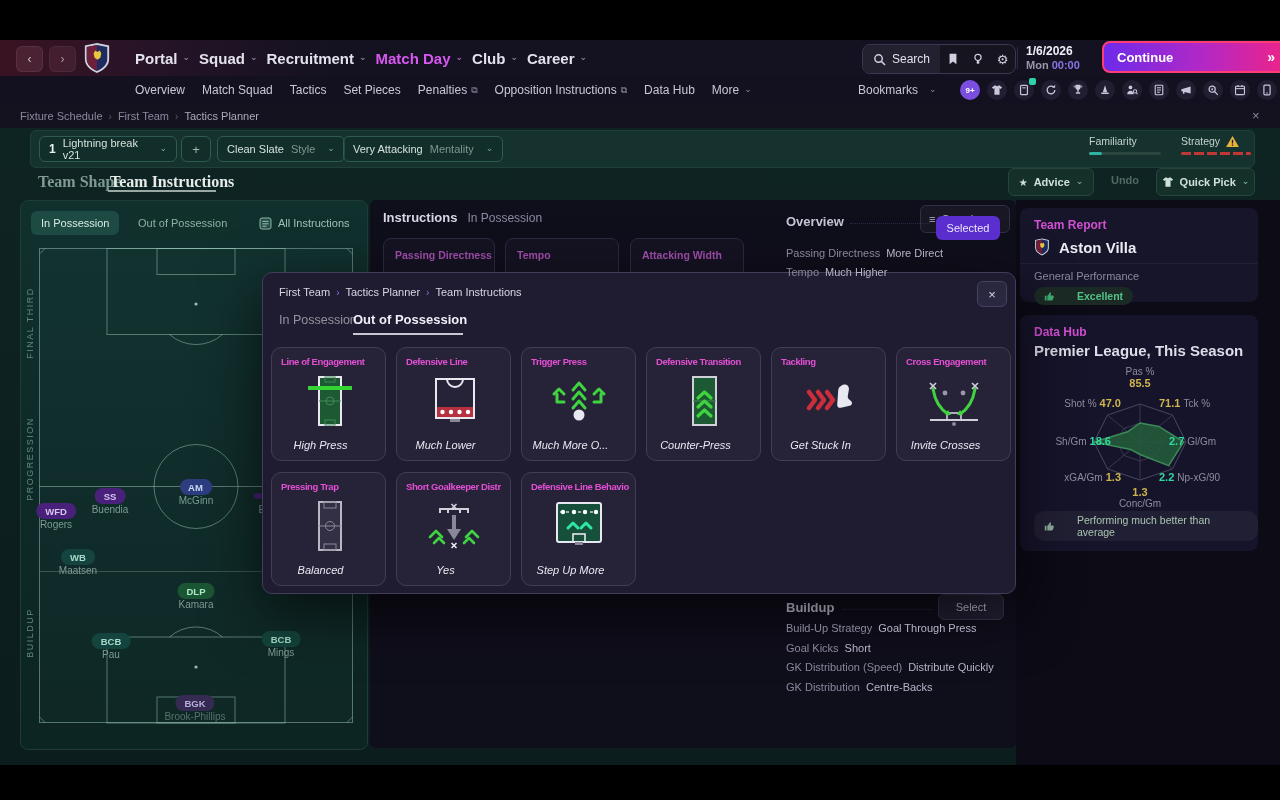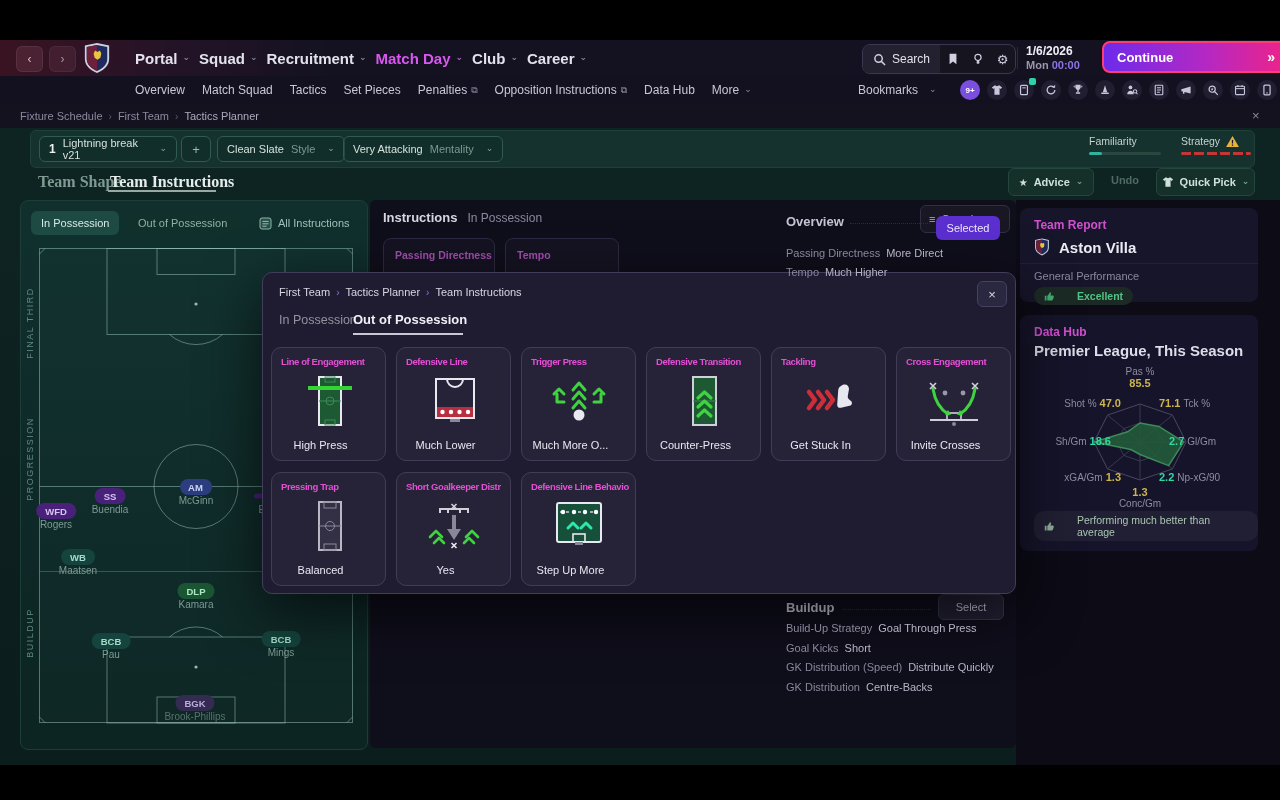--- a/index.html
+++ b/index.html
@@ -70,21 +70,21 @@
   .oline{font-size:11px;white-space:nowrap;}
   .oline .l{color:#8a879c;} .oline .v{color:#b7b4c8;margin-left:6px;}
   .selbtn{border-radius:6px;font-size:11px;display:flex;align-items:center;justify-content:center;}
 
   
   .modal{left:262px;top:272px;width:752px;height:320px;background:#1f1c31;border:1px solid #413d5a;
      border-radius:10px;box-shadow:0 18px 60px rgba(0,0,0,.65);}
   .mcard{position:absolute;width:113px;height:112px;background:#262339;border:1px solid #413d57;border-radius:10px;}
   .mcard .t{margin:8px 6px 0 9px;font-size:9.5px;letter-spacing:-0.4px;font-weight:bold;color:#e44fd4;white-space:nowrap;overflow:hidden;}
   .mcard .ic{position:absolute;left:50%;top:54px;transform:translate(-50%,-50%);}
-  .mcard .v{position:absolute;left:0;right:16px;bottom:9px;text-align:center;font-size:11px;color:#e9e7f1;}
+  .mcard .v{position:absolute;left:0;right:16px;bottom:9px;text-align:center;font-size:11px;color:#e9e7f1;font-style:italic;}
 
   
   .rpanel{background:#17152a;border-radius:8px;}
   .magenta-title{font-size:12px;font-weight:bold;color:#d14fd0;}
   .badge-pill{display:inline-flex;align-items:center;gap:22px;border-radius:10px;background:#1c2a25;padding:3px 10px;}
   .rlabel{position:absolute;font-size:10px;color:#8f8ca0;white-space:nowrap;}
   .rlabel b{font-size:11px;margin:0 3px;}
 </style>
 </head>
 <body>
@@ -434,20 +434,23 @@
     <span style="font-size:11px;color:#b9b6c9;">Overview</span>
     <span class="chev" style="margin-left:0;">⌄</span>
   </div>
 
   <div class="ins-card abs" style="left:383px;top:238px;width:110px;">
       <div class="t">Passing Directness</div>
     </div>
   <div class="ins-card abs" style="left:505px;top:238px;width:112px;">
       <div class="t">Tempo</div>
     </div>
+  <div class="ins-card abs" style="left:630px;top:238px;width:112px;">
+      <div class="t">Attacking Width</div>
+    </div>
 
   <div class="abs" style="left:786px;top:214px;font-size:13px;font-weight:bold;color:#c6c4d4;">Overview</div>
   <div class="abs" style="left:850px;top:223px;width:80px;border-top:1px dotted #2c2944;"></div>
   <div class="abs selbtn" style="left:936px;top:216px;width:64px;height:24px;background:#5b2fd0;color:#efe9ff;">Selected</div>
   <div id="overview-rows"></div>
 
   <div class="abs" style="left:786px;top:600px;font-size:13px;font-weight:bold;color:#c6c4d4;">Buildup</div>
   <div class="abs" style="left:843px;top:609px;width:88px;border-top:1px dotted #2c2944;"></div>
   <div class="abs selbtn" style="left:938px;top:594px;width:64px;height:24px;background:#232033;border:1px solid #38344e;color:#c5c2d4;">Select</div>
   <div id="buildup-rows"></div>

